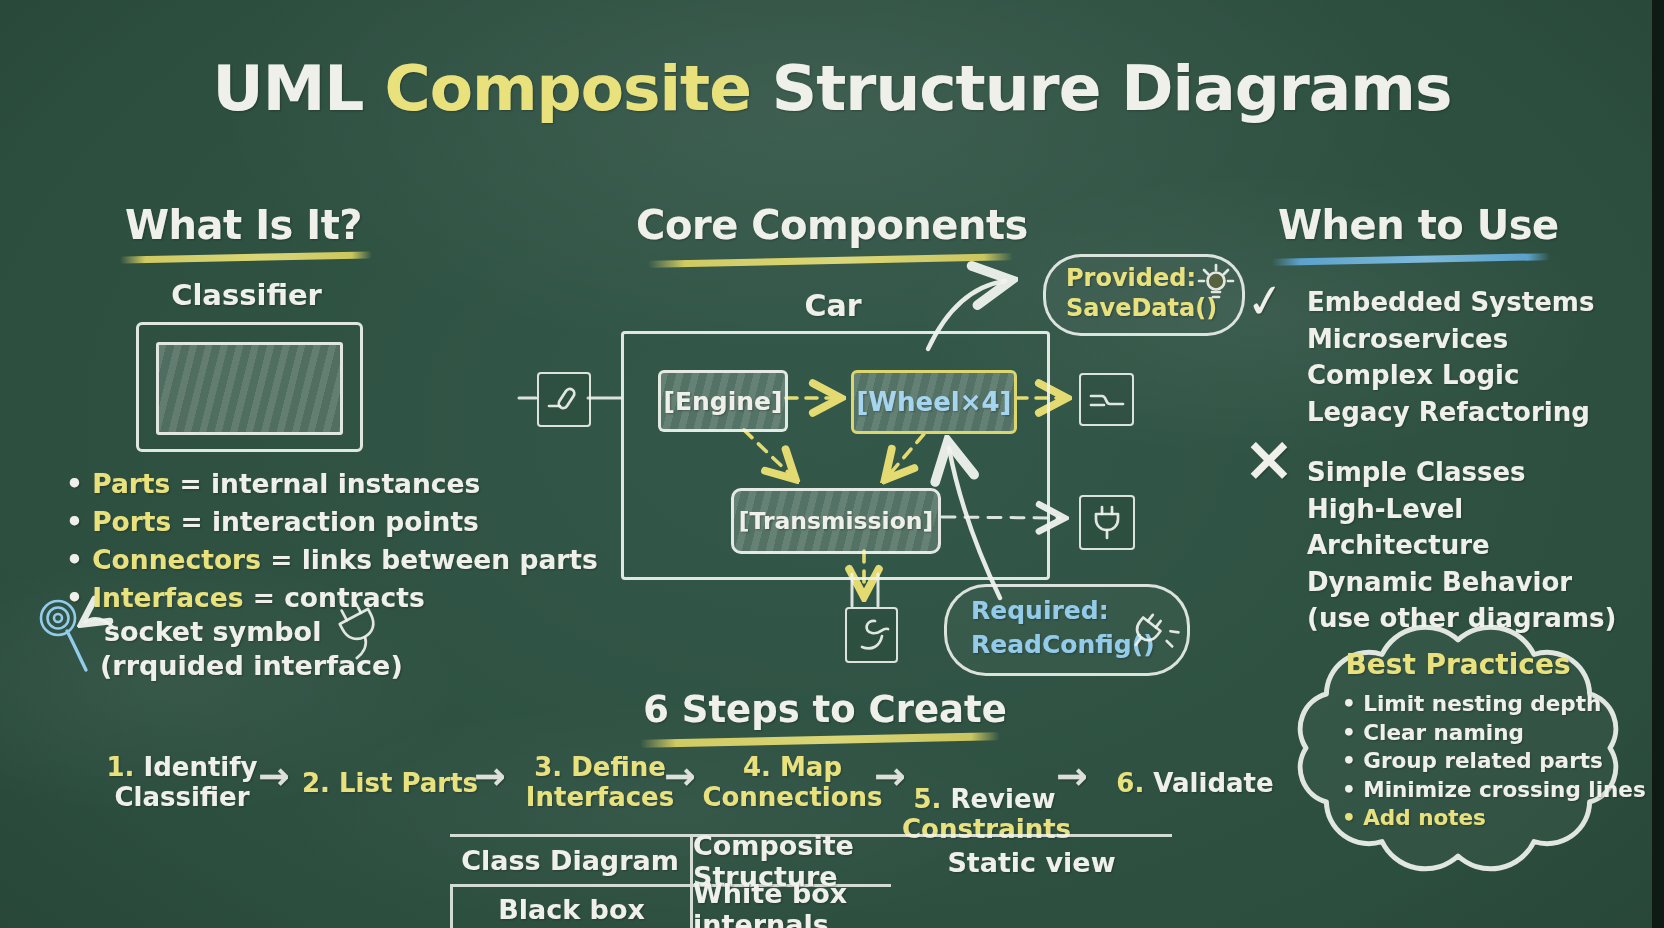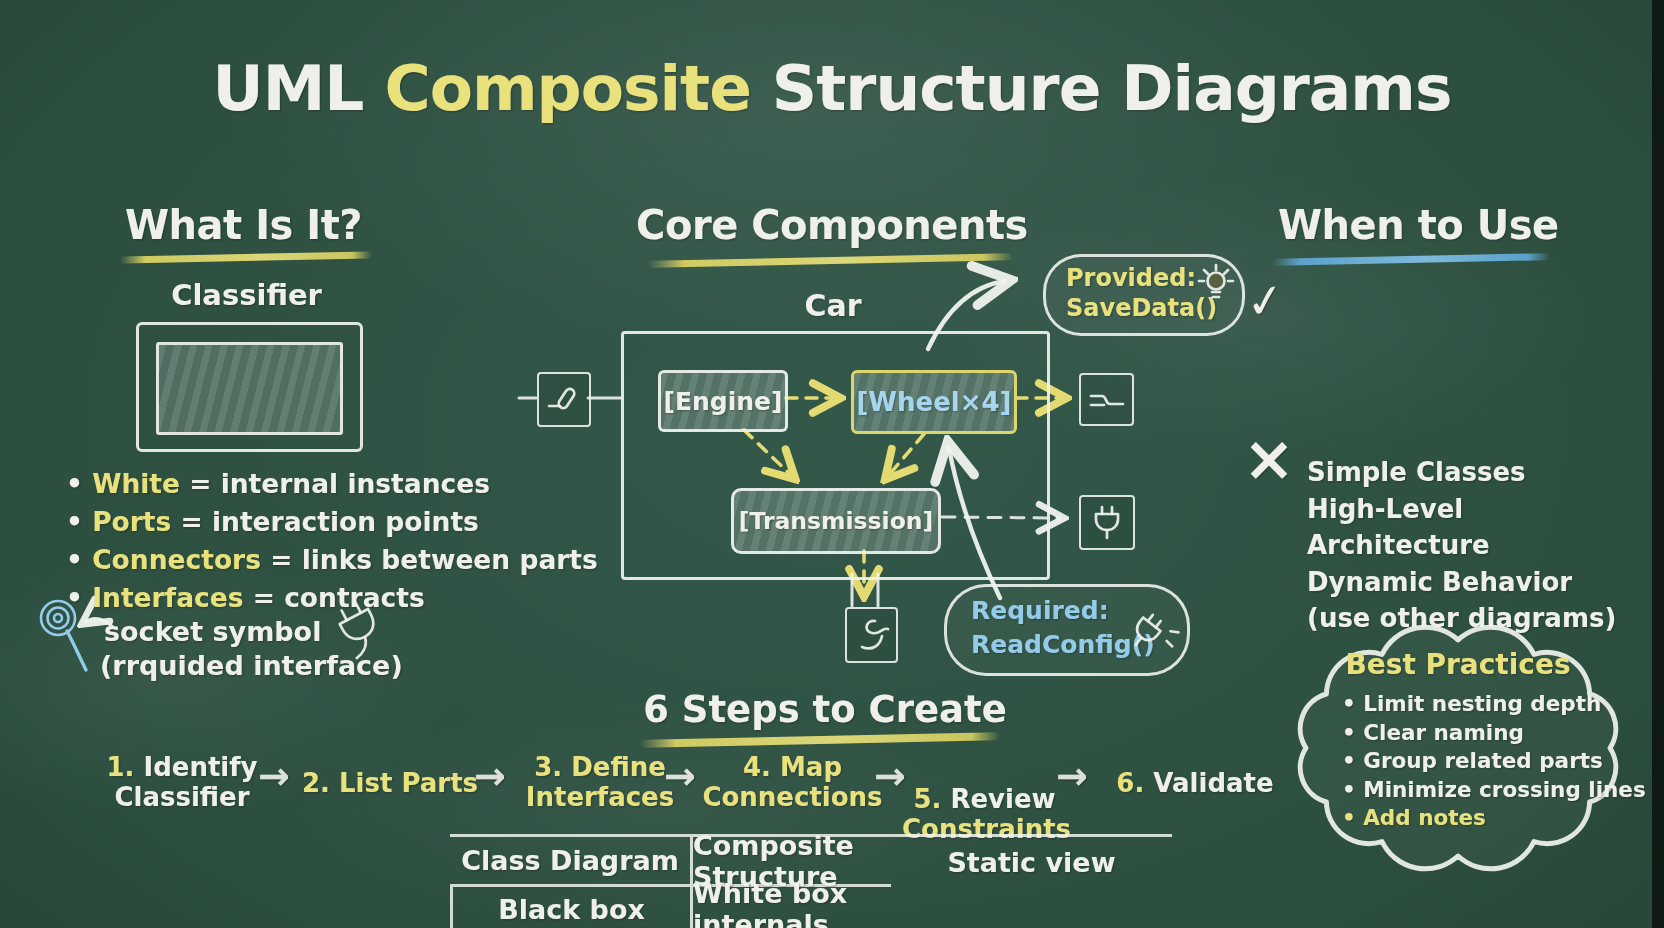--- a/index.html
+++ b/index.html
@@ -80,21 +80,21 @@
     <span>UML </span><span class="y">Composite</span><span> Structure Diagrams</span>
   </h1>
 
   <div class="abs chalk w h2" style="left:125px;top:202px;">What Is It?</div>
   <div class="abs swoosh" style="left:120px;top:254px;width:252px;"></div>
   <div class="abs chalk w" style="left:136px;top:278px;width:221px;text-align:center;font-size:29px;">Classifier</div>
   <div class="abs" style="left:136px;top:322px;width:221px;height:124px;border:3.5px solid rgba(240,243,238,0.92);border-radius:6px;"></div>
   <div class="abs smudge-fill" style="left:156px;top:342px;width:181px;height:87px;border:3px solid rgba(240,243,238,0.9);border-radius:3px;"></div>
 
   <div class="abs" style="left:66px;top:465px;font-size:26.5px;line-height:38px;">
-    <div class="bullet-line chalk w"><span class="y">White</span> <span>= internal instances</span></div>
+    <div class="bullet-line chalk w"><span class="y">Parts</span> <span>= internal instances</span></div>
     <div class="bullet-line chalk w"><span class="y">Ports</span> <span>= interaction points</span></div>
     <div class="bullet-line chalk w"><span class="y">Connectors</span> <span>= links between parts</span></div>
     <div class="bullet-line chalk w"><span class="y">Interfaces</span> <span>= contracts</span></div>
   </div>
 
   <svg class="abs" style="left:36px;top:596px;" width="62" height="88" viewBox="0 0 62 88">
     <g stroke="#93cbea" stroke-width="2.6" fill="none" stroke-linecap="round">
       <circle cx="22" cy="22" r="17"></circle>
         <circle cx="22" cy="22" r="10.5"></circle>
         <circle cx="22" cy="22" r="4"></circle>
@@ -182,20 +182,26 @@
         <path d="M21,31 v9"></path>
         <path d="M40,8 l7,-4 M43,18 l8,1"></path>
       </g>
     </svg>
   </div>
 
   <div class="abs chalk w h2" style="left:1278px;top:202px;">When to Use</div>
   <div class="abs swoosh blue" style="left:1272px;top:256px;width:278px;"></div>
 
   <div class="abs chalk w" style="left:1246px;top:274px;font-size:46px;transform:rotate(-8deg);">✓</div>
+  <div class="abs chalk w" style="left:1307px;top:284px;font-size:26px;line-height:36.5px;">
+    <div>Embedded Systems</div>
+    <div>Microservices</div>
+    <div>Complex Logic</div>
+    <div>Legacy Refactoring</div>
+  </div>
 
   <div class="abs chalk w" style="left:1243px;top:428px;font-size:62px;line-height:62px;">×</div>
   <div class="abs chalk w" style="left:1307px;top:454px;font-size:26px;line-height:36.5px;">
     <div>Simple Classes</div>
     <div>High-Level Architecture</div>
     <div>Dynamic Behavior</div>
     <div>(use other diagrams)</div>
   </div>
 
   <svg class="abs" style="left:1290px;top:622px;" width="336" height="256" viewBox="0 0 336 256">

